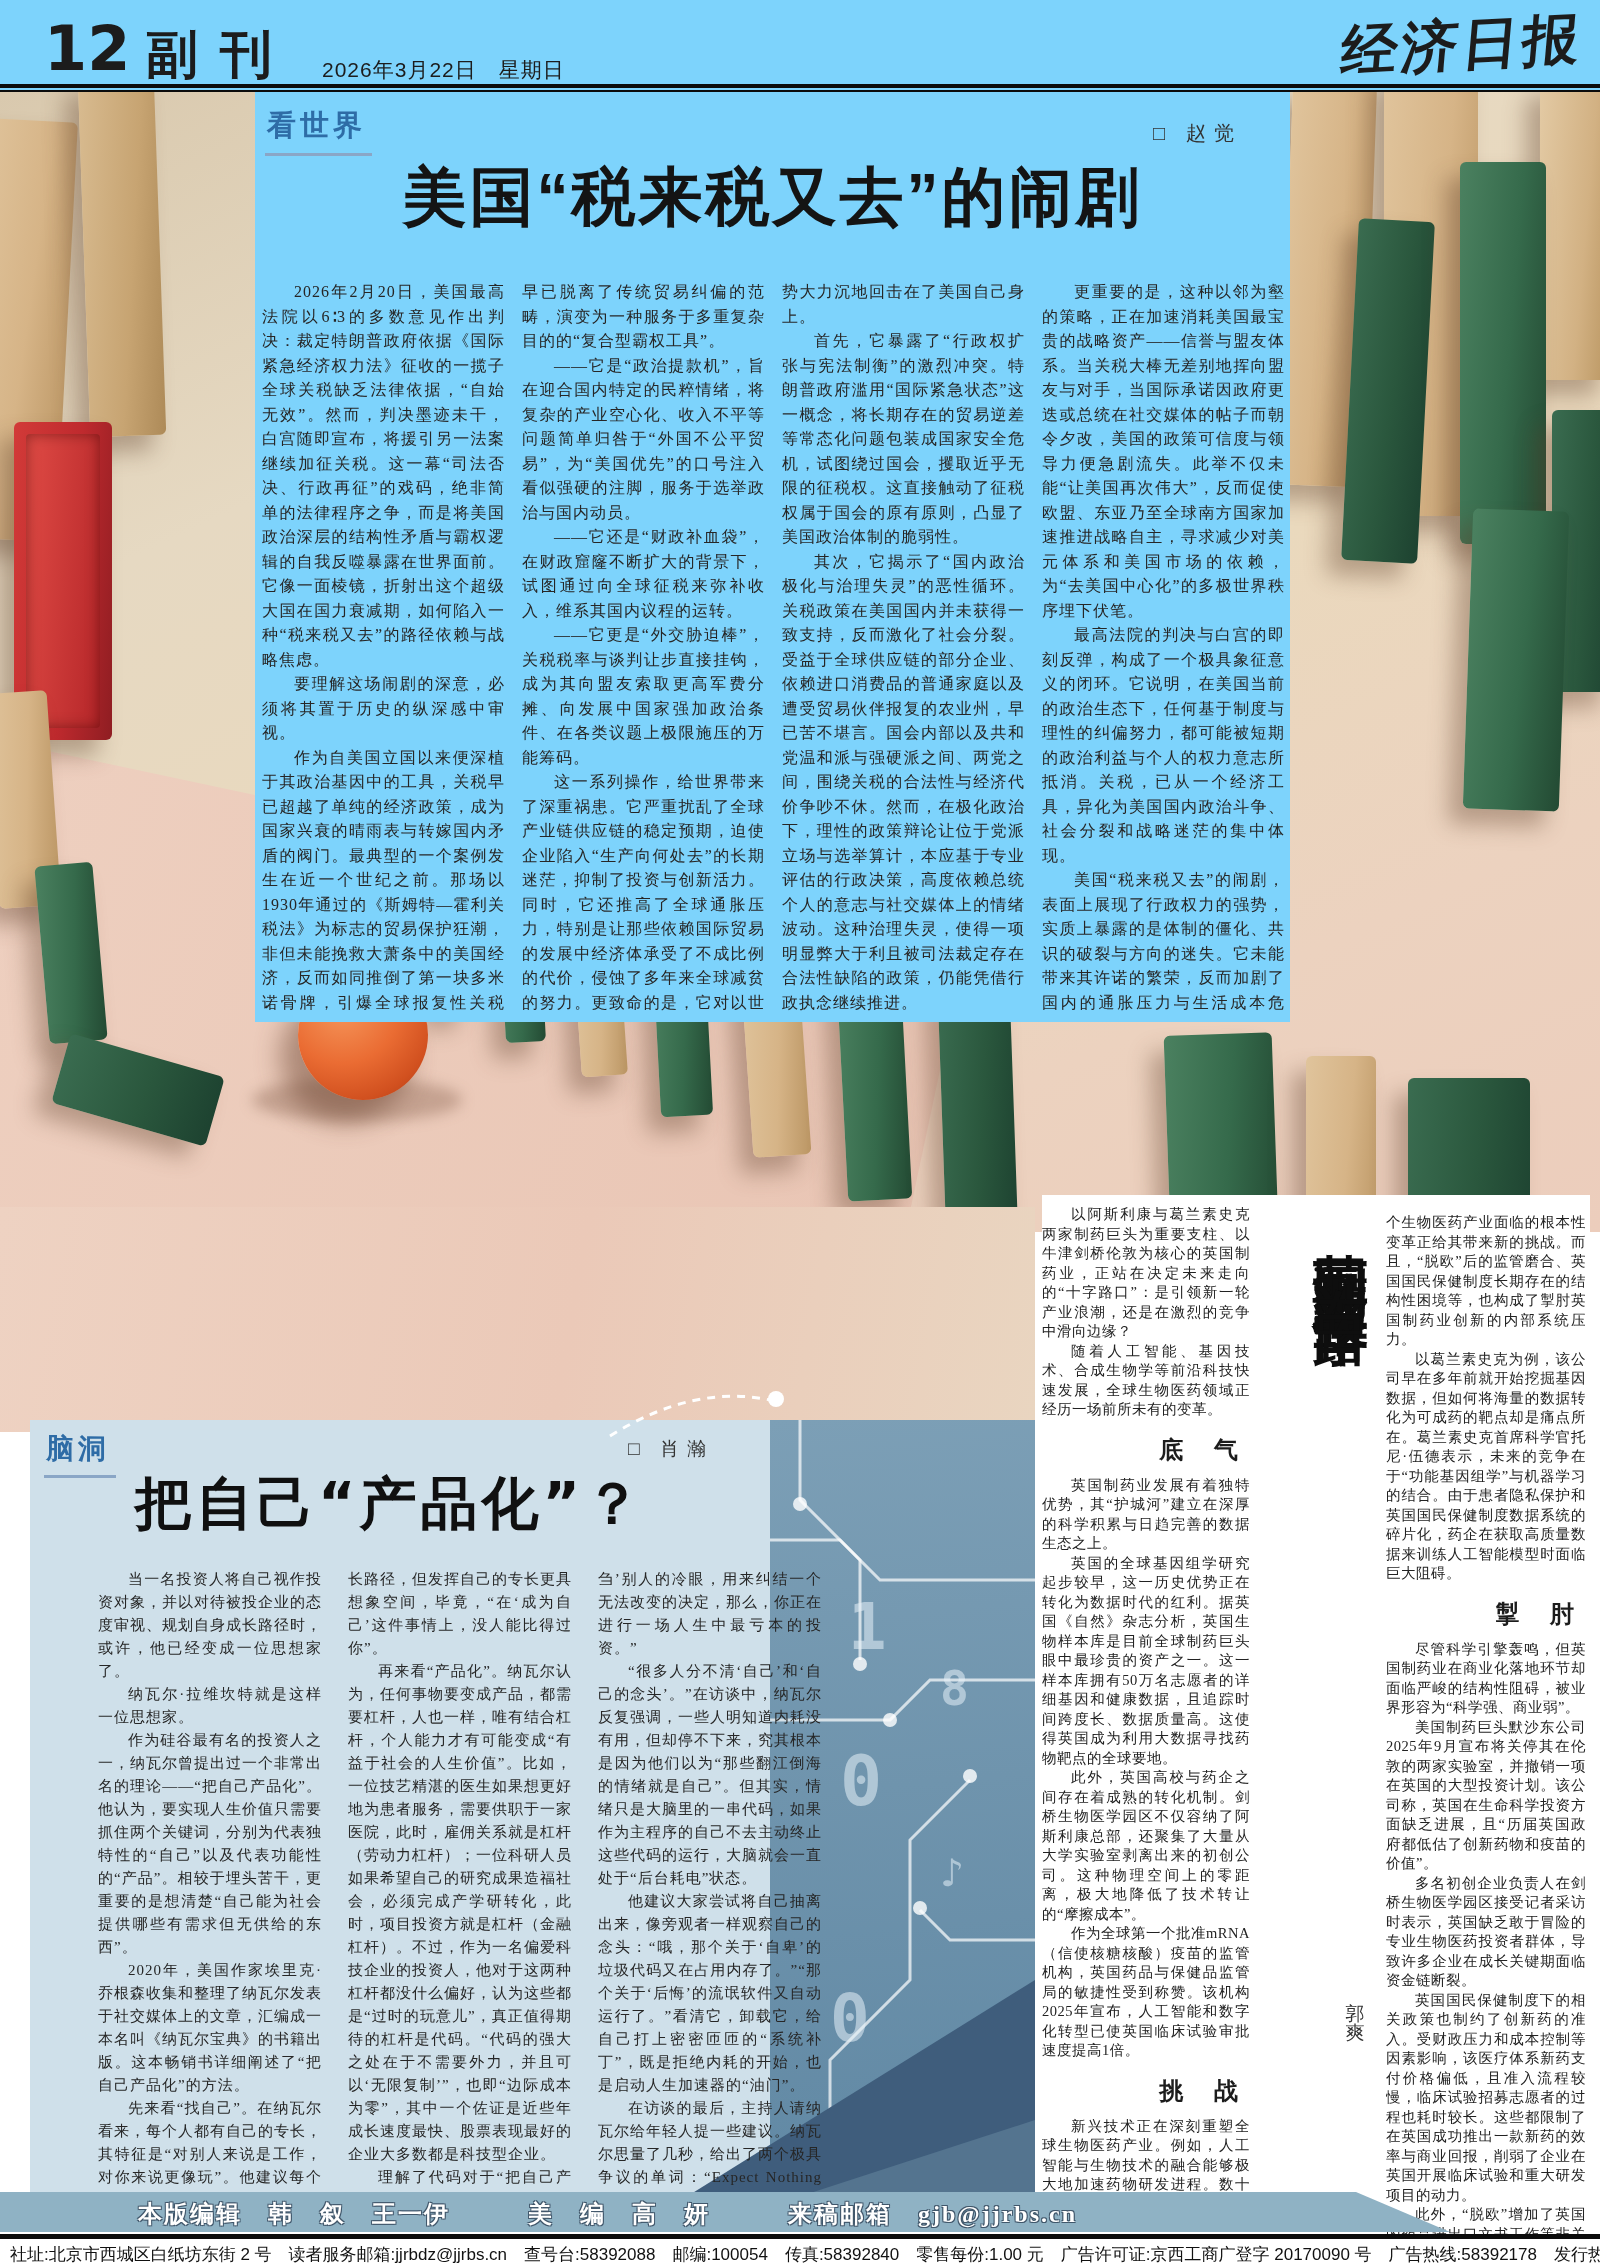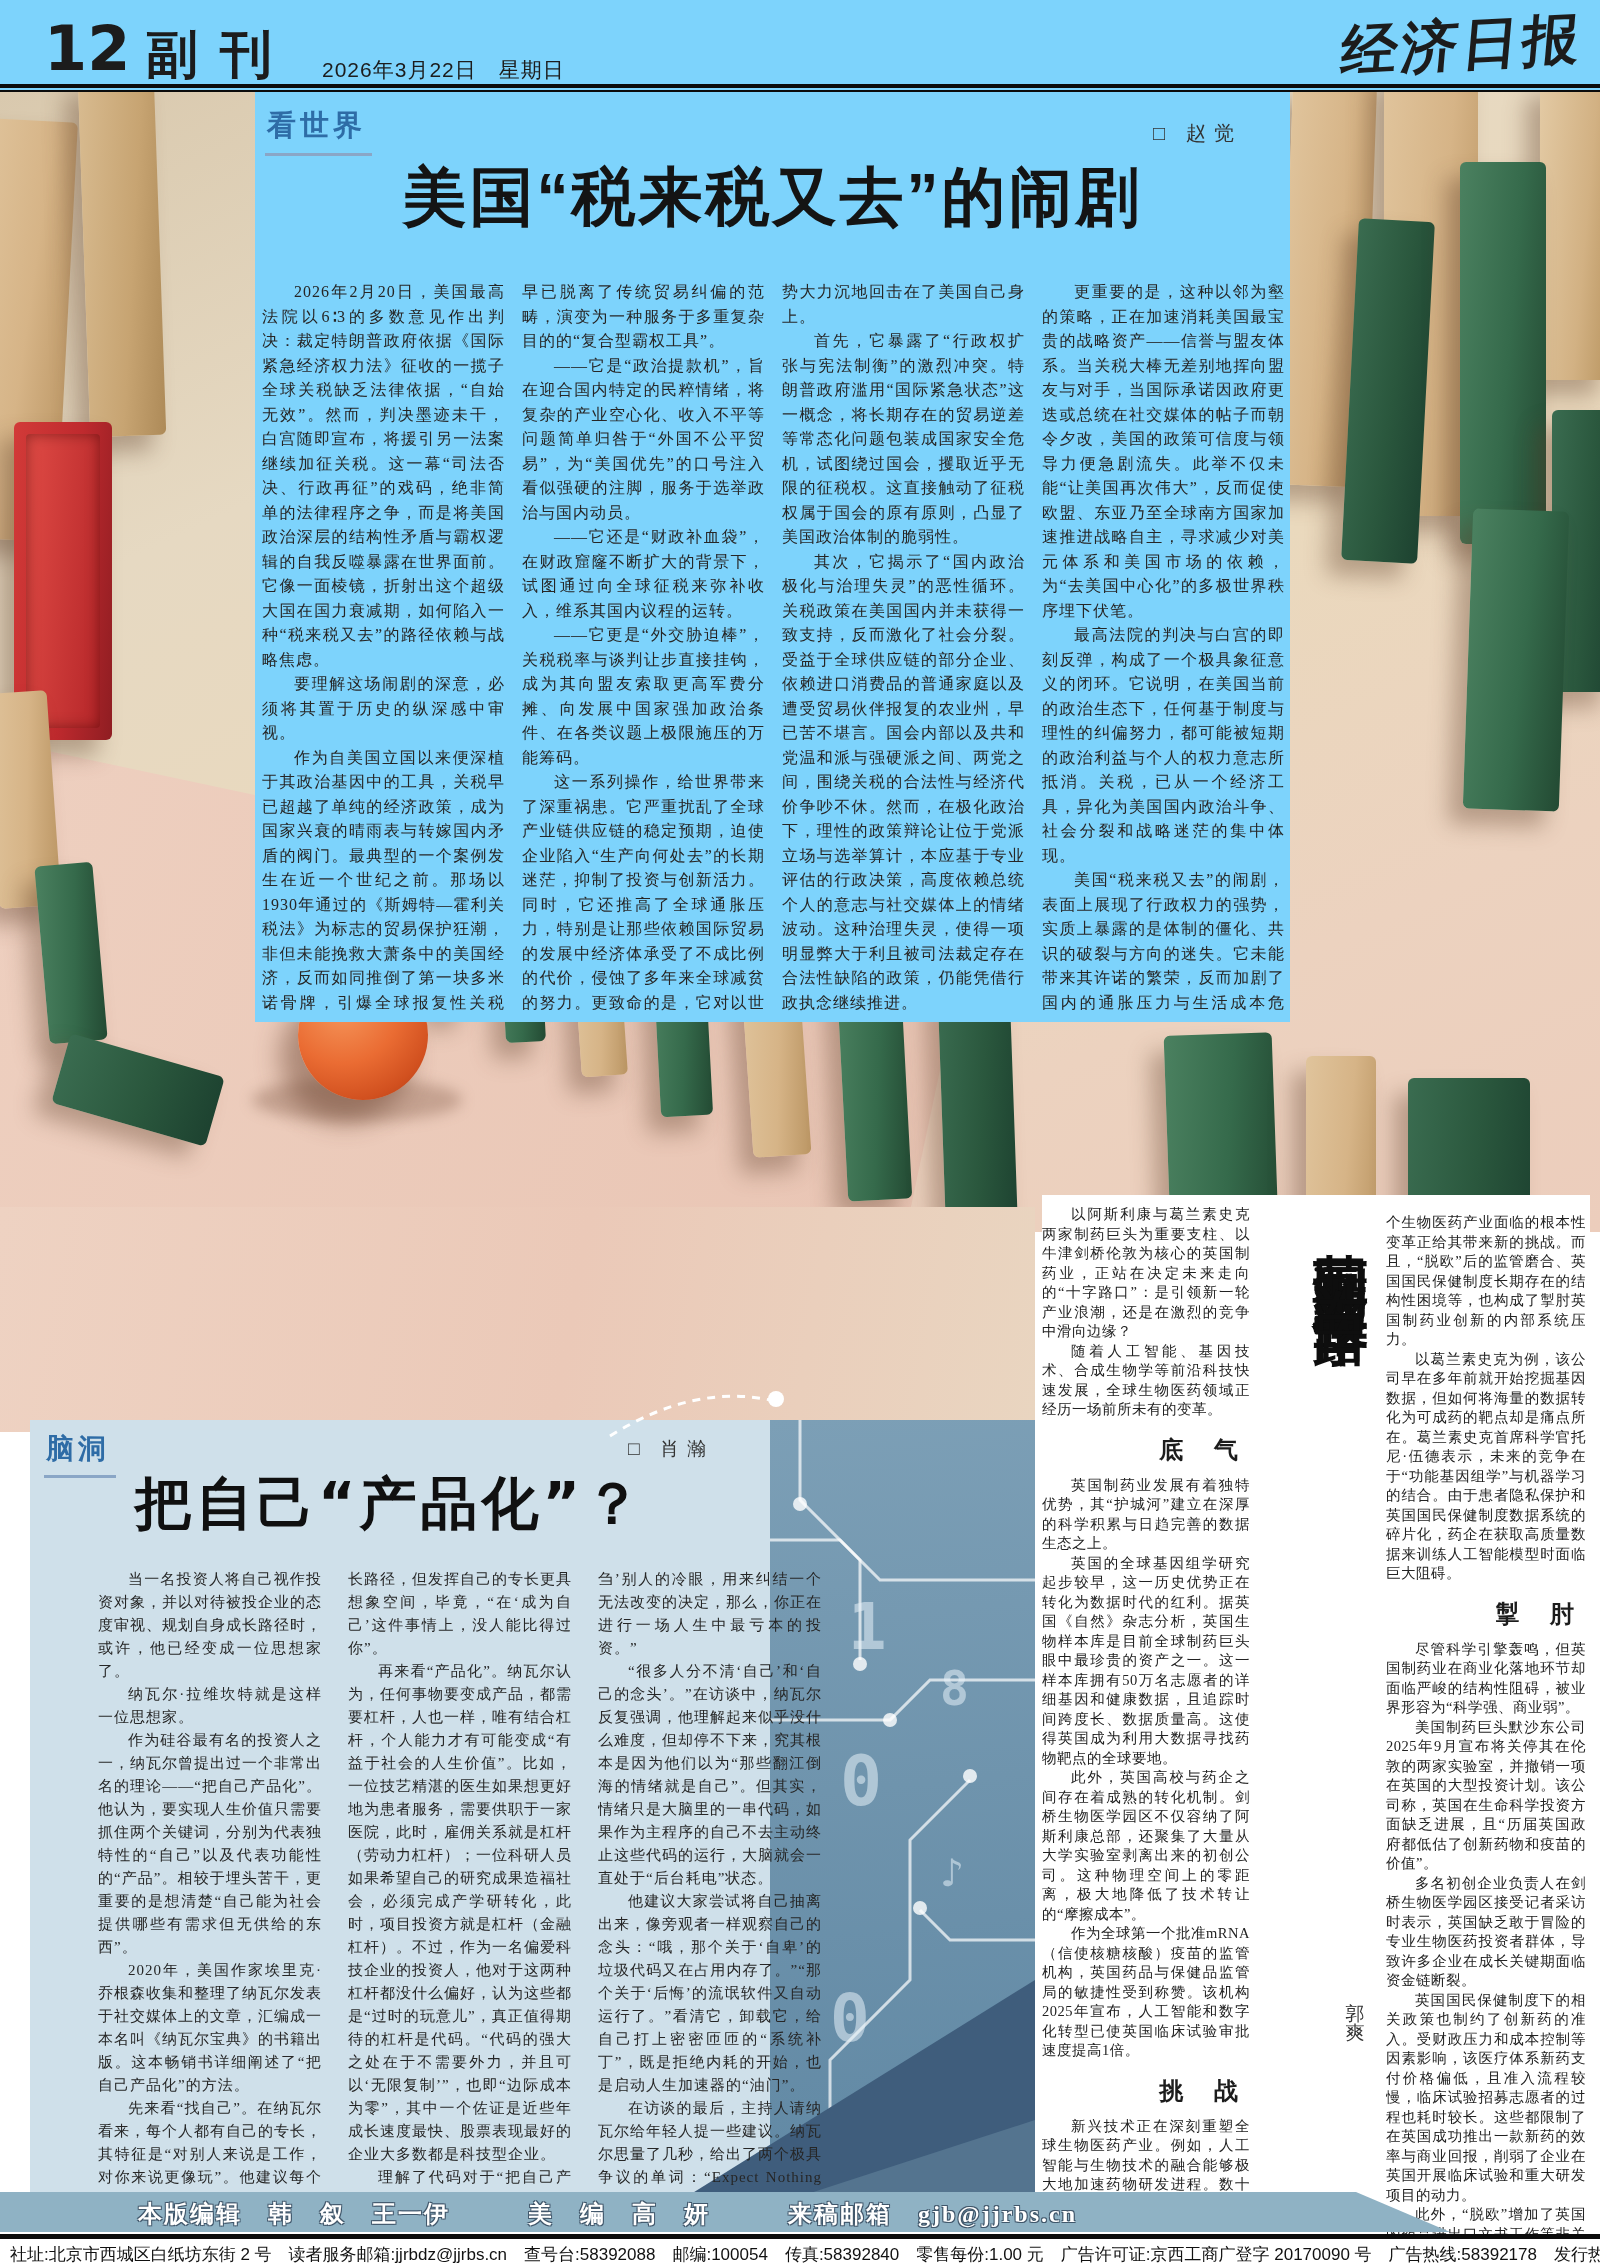--- a/index.html
+++ b/index.html
@@ -203,21 +203,21 @@
           <p class="para">2020年，美国作家埃里克·乔根森收集和整理了纳瓦尔发表于社交媒体上的文章，汇编成一本名叫《纳瓦尔宝典》的书籍出版。这本畅销书详细阐述了“把自己产品化”的方法。</p>
           <p class="para">先来看“找自己”。在纳瓦尔看来，每个人都有自己的专长，其特征是“对别人来说是工作，对你来说更像玩”。他建议每个人都可以回忆一下自己的成长历程：比如，有些人虽然考试成绩一般，但沟通能力特别强，从老师到同学再到隔壁邻居无人不熟；有些人尤其擅长个别学科，别人抓耳挠腮也搞不明白的题目，他理解起来似乎没什么难度；还有人运动能力很强，只要到了操场上就像“鱼儿回到水中”。在纳瓦尔看来，“死磕”自己的短板固然是一种不错的成</p>
         </div>
       <div class="col">
           <p class="para cont">长路径，但发挥自己的专长更具想象空间，毕竟，“在‘成为自己’这件事情上，没人能比得过你”。</p>
           <p class="para">再来看“产品化”。纳瓦尔认为，任何事物要变成产品，都需要杠杆，人也一样，唯有结合杠杆，个人能力才有可能变成“有益于社会的人生价值”。比如，一位技艺精湛的医生如果想更好地为患者服务，需要供职于一家医院，此时，雇佣关系就是杠杆（劳动力杠杆）；一位科研人员如果希望自己的研究成果造福社会，必须完成产学研转化，此时，项目投资方就是杠杆（金融杠杆）。不过，作为一名偏爱科技企业的投资人，他对于这两种杠杆都没什么偏好，认为这些都是“过时的玩意儿”，真正值得期待的杠杆是代码。“代码的强大之处在于不需要外力，并且可以‘无限复制’”，也即“边际成本为零”，其中一个佐证是近些年成长速度最快、股票表现最好的企业大多数都是科技型企业。</p>
           <p class="para">理解了代码对于“把自己产品化”的意义，就不难理解纳瓦尔在前段时间接受媒体采访时提出的“带宽理论”了。</p>
         </div>
       <div class="col">
           <p class="para cont">刍’别人的冷眼，用来纠结一个无法改变的决定，那么，你正在进行一场人生中最亏本的投资。”</p>
-          <p class="para">“很多人分不清‘自己’和‘自己的念头’。”在访谈中，纳瓦尔反复强调，他理解起来似乎没什么难度，但却停不下来，究其根本是因为他们以为“那些翻江倒海的情绪就是自己”。但其实，情绪只是大脑里的一串代码，如果作为主程序的自己不去主动终止这些代码的运行，大脑就会一直处于“后台耗电”状态。</p>
+          <p class="para">“很多人分不清‘自己’和‘自己的念头’。”在访谈中，纳瓦尔反复强调，一些人明知道内耗没有用，但却停不下来，究其根本是因为他们以为“那些翻江倒海的情绪就是自己”。但其实，情绪只是大脑里的一串代码，如果作为主程序的自己不去主动终止这些代码的运行，大脑就会一直处于“后台耗电”状态。</p>
           <p class="para">他建议大家尝试将自己抽离出来，像旁观者一样观察自己的念头：“哦，那个关于‘自卑’的垃圾代码又在占用内存了。”“那个关于‘后悔’的流氓软件又自动运行了。”看清它，卸载它，给自己打上密密匝匝的“系统补丁”，既是拒绝内耗的开始，也是启动人生加速器的“油门”。</p>
           <p class="para">在访谈的最后，主持人请纳瓦尔给年轻人提一些建议。纳瓦尔思量了几秒，给出了两个极具争议的单词：“Expect Nothing（不抱任何期待）。”这其实是英文中的一句俚语，说全了应该是“Expect Nothing，Take Jumps（不要期待，直接行动）”。不要再为了一时的得失而内耗，全然地投入“把自己产品化”的进程中，这样的“系统设置”或许才是纳瓦尔能够从一个出身底层家庭的穷小子逆风翻盘为硅谷大咖真正的“宝典”。</p>
         </div>
     </div>
   </section>
 
   <section class="art-right">
     <div class="rcol rcolA">
         <p class="para">以阿斯利康与葛兰素史克两家制药巨头为重要支柱、以牛津剑桥伦敦为核心的英国制药业，正站在决定未来走向的“十字路口”：是引领新一轮产业浪潮，还是在激烈的竞争中滑向边缘？</p>
         <p class="para">随着人工智能、基因技术、合成生物学等前沿科技快速发展，全球生物医药领域正经历一场前所未有的变革。</p>

